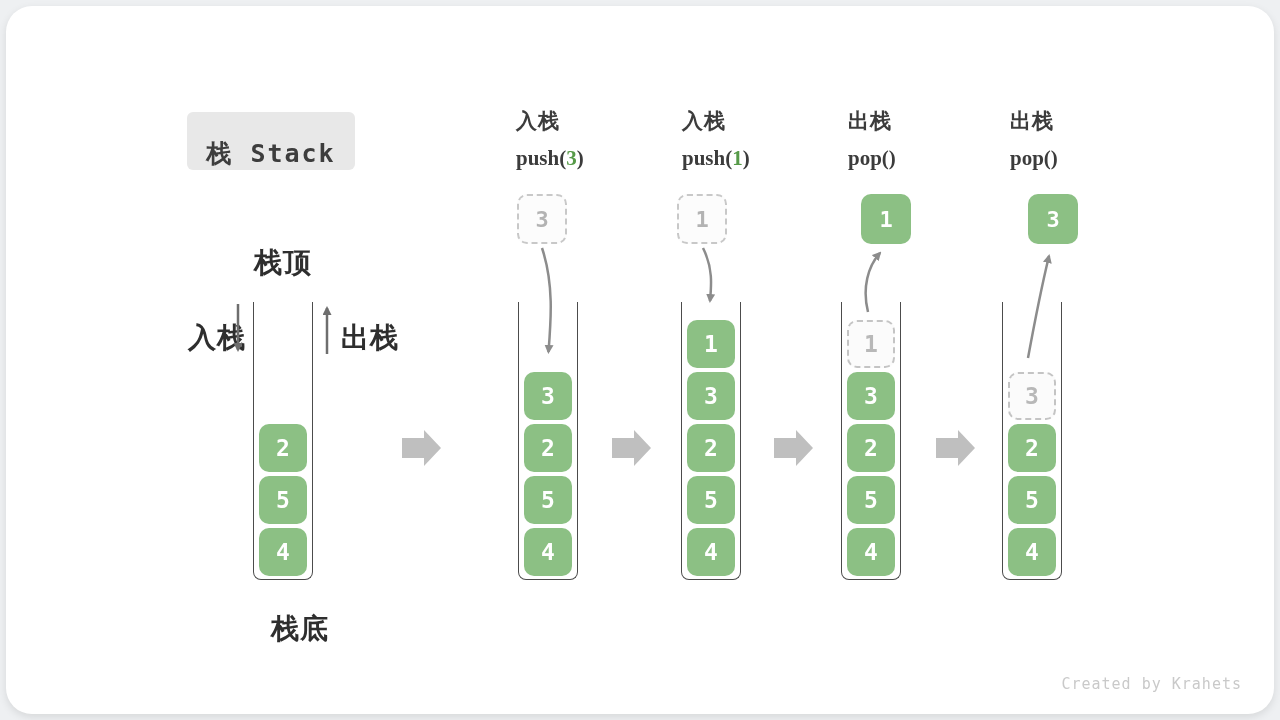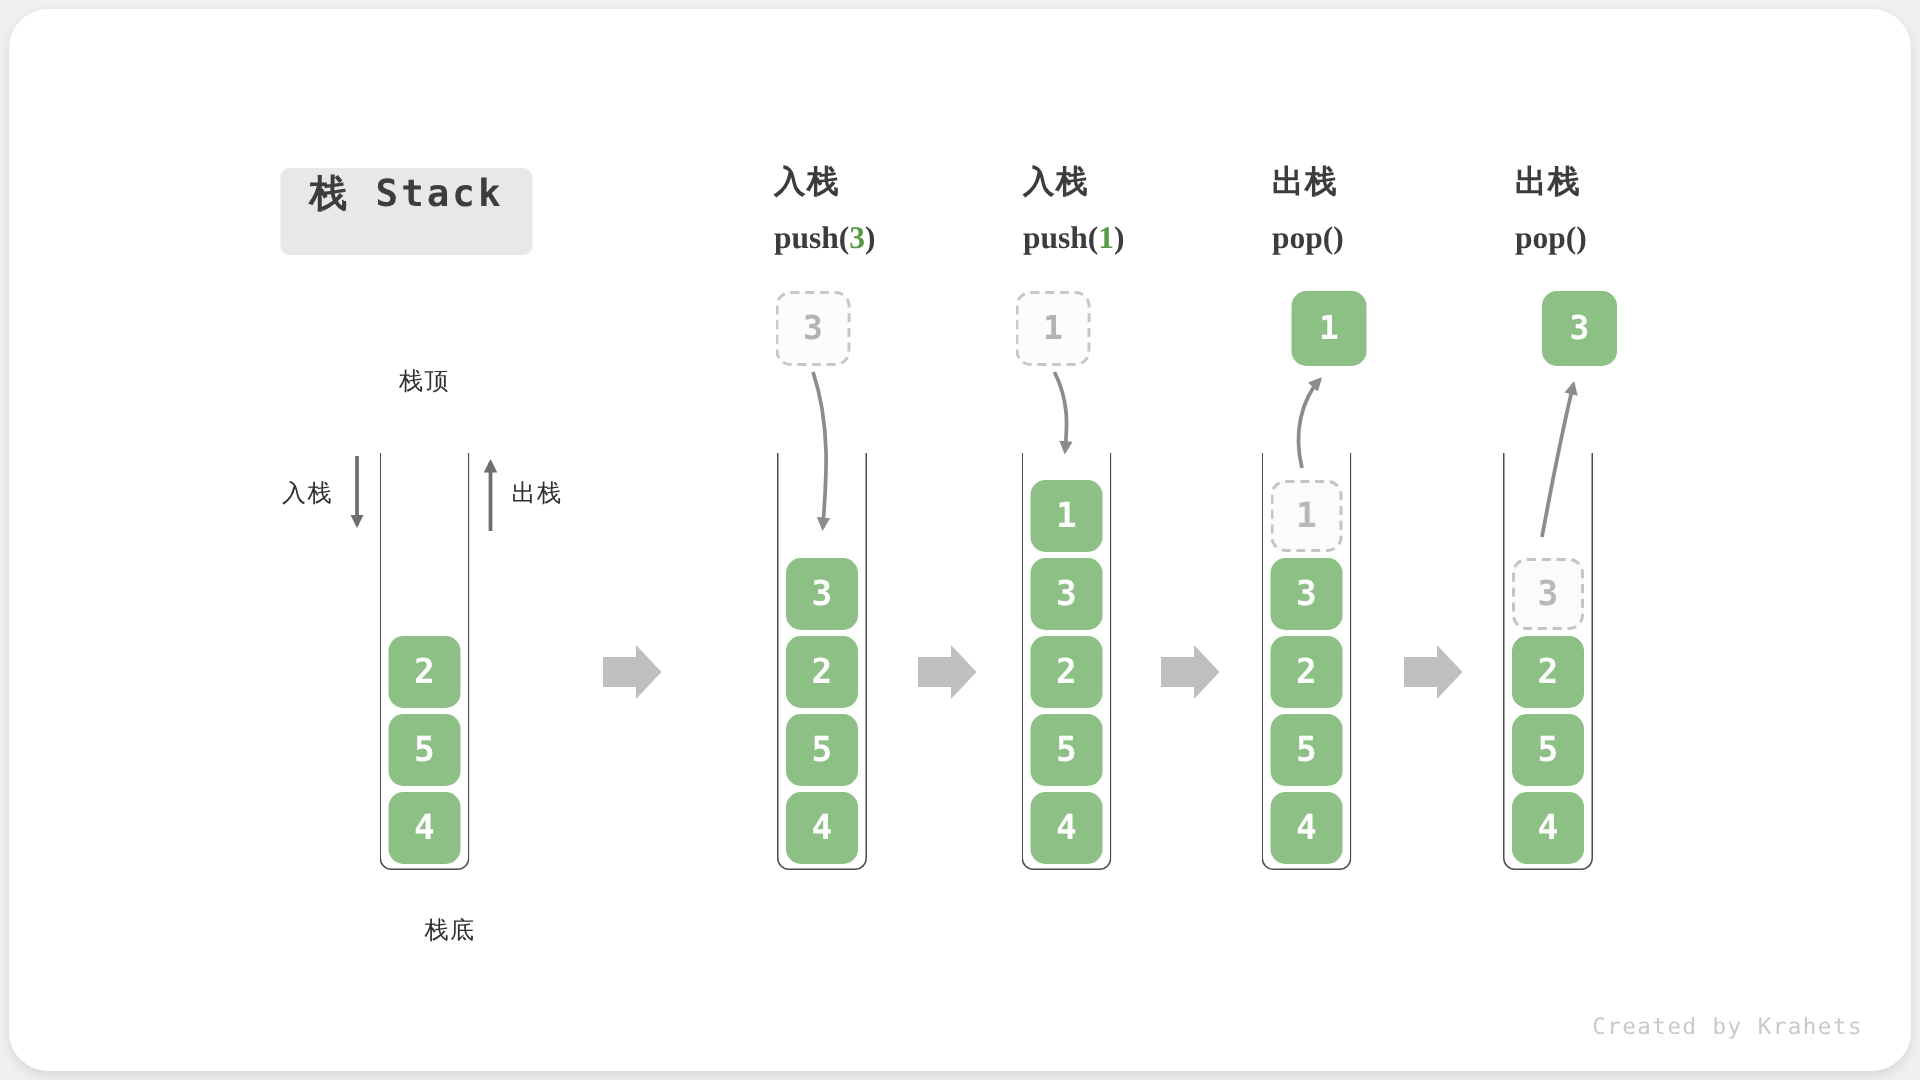--- a/index.html
+++ b/index.html
@@ -18,21 +18,21 @@
     box-shadow: 0 3px 8px rgba(0,0,0,0.10);
   }
   .layer { position: absolute; inset: 0; }
 
   .title-box {
     position: absolute;
     left: 187px; top: 112px;
     width: 168px; height: 58px;
     background: #e8e8e8;
     border-radius: 6px;
-    display: flex; align-items: flex-start; justify-content: center;
+    display: flex; align-items: flex-end; justify-content: center;
     font-family: "DejaVu Sans Mono", "Liberation Mono", monospace;
     font-size: 25px; font-weight: 700; color: #3d3d3d;
     letter-spacing: 2px;
   }
 
   .op-header {
     position: absolute;
     top: 106px;
     width: 160px;
     color: #3c3c3c;
@@ -89,21 +89,21 @@
   }
   .cell-green { background: #8cc084; color: #ffffff; }
   .cell-ghost {
     border: 2px dashed #c4c4c4;
     background: #fbfbfb;
     color: #b8b8b8;
   }
 
   .side-label {
     position: absolute;
-    font-size: 16px; font-weight: 400; color: #2e2e2e;
+    font-size: 28px; font-weight: 700; color: #2e2e2e;
     letter-spacing: 1px;
   }
   .centered-60 { width: 60px; text-align: center; }
 
   .footer-credit {
     position: absolute;
     top: 675px; right: 38px;
     font-family: "DejaVu Sans Mono", "Liberation Mono", monospace;
     font-size: 15px; color: #c9c9c9;
     letter-spacing: 1px;

